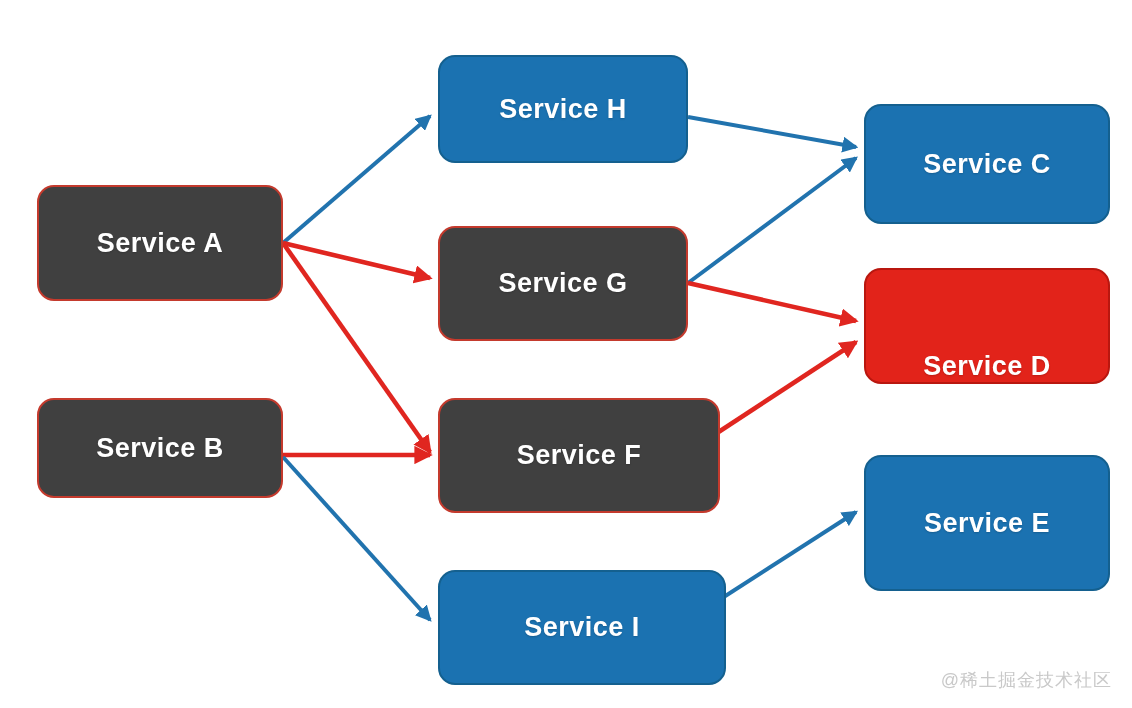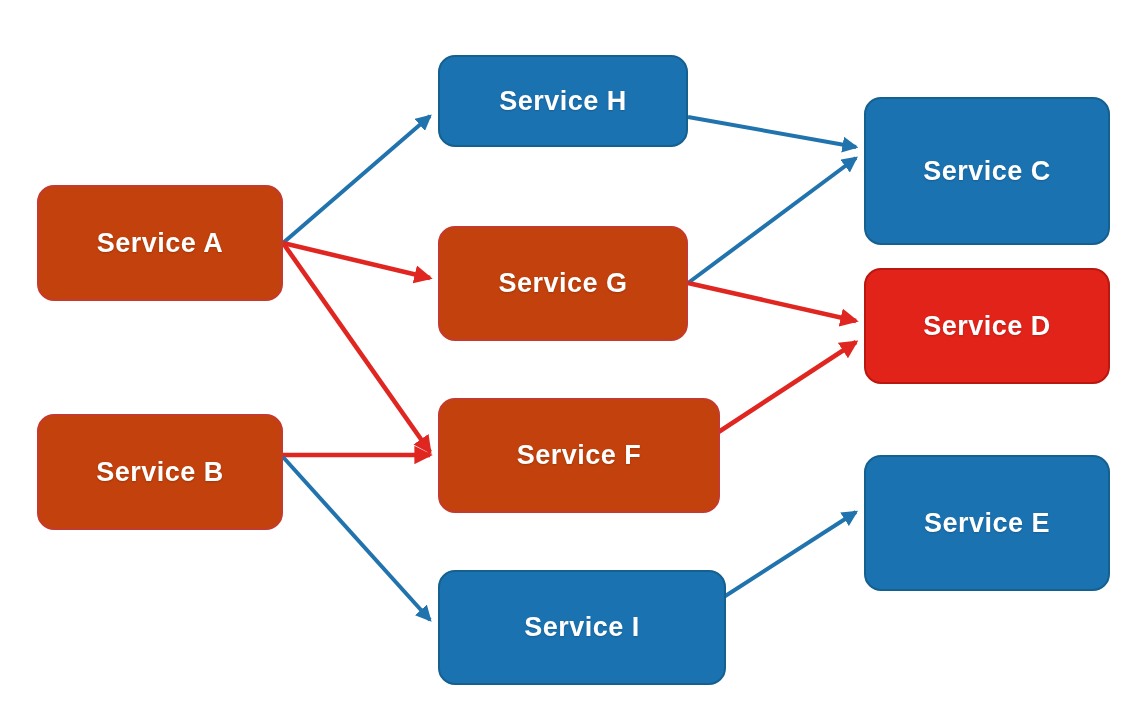--- a/index.html
+++ b/index.html
@@ -31,23 +31,23 @@
     display: flex;
     align-items: center;
     justify-content: center;
     color: #ffffff;
     font-size: 27px;
     font-weight: 600;
     letter-spacing: 0.5px;
     text-shadow: 0 1px 2px rgba(0,0,0,0.18);
     z-index: 2;
   }
-  .node.salmon { background: #c2410c; border-color: #C43A2D; }
+  .node.salmon { background: #404040; border-color: #C43A2D; }
   .node.blue   { background: #1B72B1; border-color: #14608F; }
-  .node.red    { background: #E2231A; border-color: #B9170F; }
+  .node.red    { background: #E2231A; border-color: #B9170F; align-items: flex-end; }
   #watermark {
     position: absolute;
     right: 20px;
     bottom: 16px;
     color: #c9c9c9;
     font-size: 18px;
     letter-spacing: 1px;
     z-index: 3;
   }
 </style>
@@ -73,39 +73,40 @@
       <line x1="688" y1="283" x2="856" y2="158" stroke="#2173AE" stroke-width="4" marker-end="url(#head-blue)"></line>
       <line x1="688" y1="283" x2="856" y2="321" stroke="#E02620" stroke-width="4.6" marker-end="url(#head-red)"></line>
       <line x1="688" y1="452" x2="856" y2="342" stroke="#E02620" stroke-width="4.6" marker-end="url(#head-red)"></line>
       <line x1="688" y1="620" x2="856" y2="512" stroke="#2173AE" stroke-width="4" marker-end="url(#head-blue)"></line>
     </svg>
 
   <div id="nodes">
       <div class="node salmon" style="left: 37px; top: 185px; width: 246px; height: 116px;">
         <span>Service A</span>
       </div>
-      <div class="node salmon" style="left: 37px; top: 414px; width: 246px; height: 116px;">
+      <div class="node salmon" style="left: 37px; top: 398px; width: 246px; height: 100px;">
         <span>Service B</span>
       </div>
-      <div class="node blue" style="left: 438px; top: 55px; width: 250px; height: 92px;">
+      <div class="node blue" style="left: 438px; top: 55px; width: 250px; height: 108px;">
         <span>Service H</span>
       </div>
       <div class="node salmon" style="left: 438px; top: 226px; width: 250px; height: 115px;">
         <span>Service G</span>
       </div>
       <div class="node salmon" style="left: 438px; top: 398px; width: 282px; height: 115px;">
         <span>Service F</span>
       </div>
       <div class="node blue" style="left: 438px; top: 570px; width: 288px; height: 115px;">
         <span>Service I</span>
       </div>
-      <div class="node blue" style="left: 864px; top: 97px; width: 246px; height: 148px;">
+      <div class="node blue" style="left: 864px; top: 104px; width: 246px; height: 120px;">
         <span>Service C</span>
       </div>
       <div class="node red" style="left: 864px; top: 268px; width: 246px; height: 116px;">
         <span>Service D</span>
       </div>
       <div class="node blue" style="left: 864px; top: 455px; width: 246px; height: 136px;">
         <span>Service E</span>
       </div>
     </div>
 
+  <div id="watermark" style="color: rgb(201, 201, 201);">@稀土掘金技术社区</div>
 </div>
 
 </body></html>

